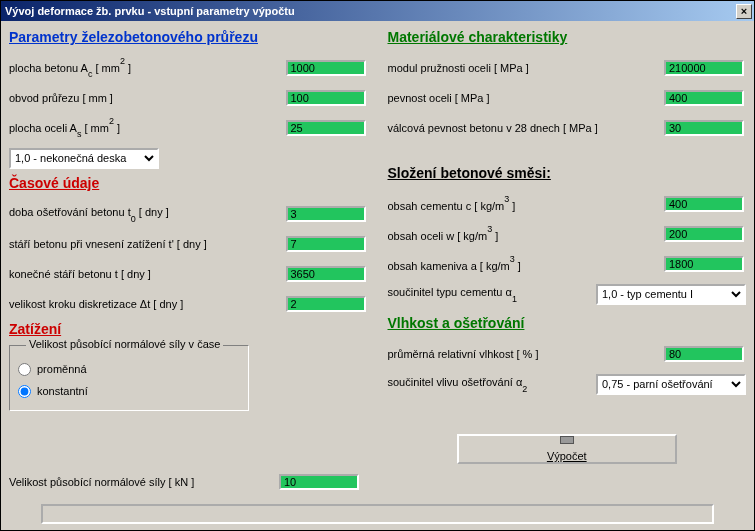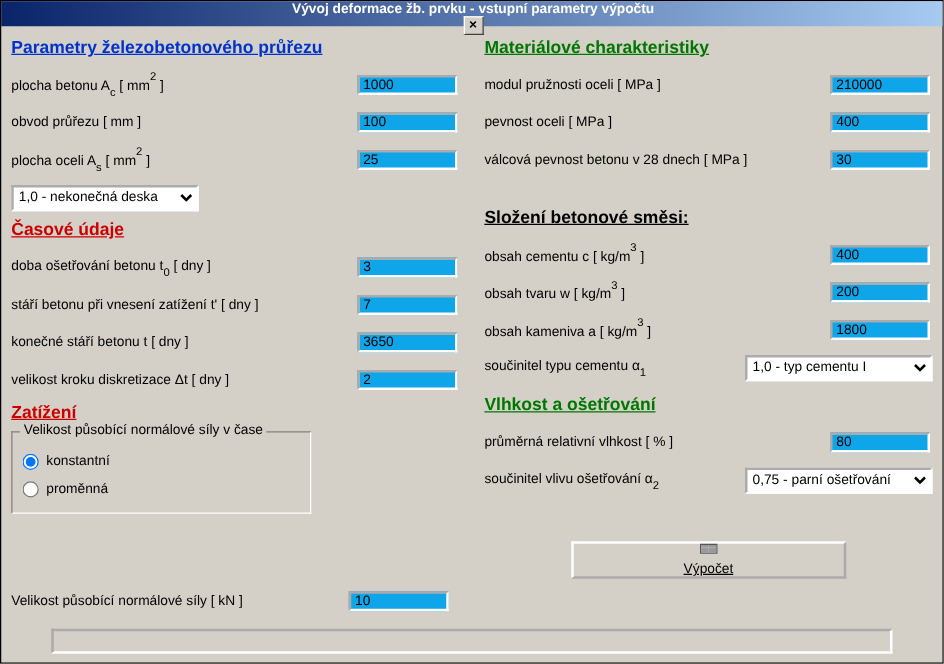--- a/index.html
+++ b/index.html
@@ -19,21 +19,20 @@
   }
   .titlebar {
     height: 20px;
     background: linear-gradient(to right, #0a246a, #a6caf0);
     color: #fff;
     font-weight: bold;
     display: flex;
     align-items: center;
     justify-content: space-between;
     padding: 0 2px 0 4px;
-    flex-direction: column;
   }
   .titlebar .close {
     width: 16px;
     height: 15px;
     background: #d4d0c8;
     border: 1px solid #fff;
     border-right-color: #404040;
     border-bottom-color: #404040;
     color: #000;
     font-family: Arial;
@@ -66,42 +65,42 @@
   }
   .row .label { flex: 1; min-width: 0; }
   .row .input-wrap { width: 82px; }
   .row .input-wrap.wide { width: 150px; }
   input[type=text] {
     width: 80px;
     height: 16px;
     font: 11px "MS Sans Serif", Arial;
     padding: 1px 3px;
     border: 2px inset #fff;
-    background: #0ea5e9;
+    background: #22c55e;
   }
   select {
     height: 21px;
     font: 11px "MS Sans Serif", Arial;
     background: #fff;
     border: 2px inset #fff;
   }
   select.wide { width: 150px; }
   .groupbox {
     border: 1px solid #808080;
     border-right-color: #fff;
     border-bottom-color: #fff;
     position: relative;
     margin-top: 8px;
     padding: 12px 8px 8px 8px;
     width: 240px;
   }
   .groupbox .legend {
     position: absolute;
     top: -8px;
-    left: 6px;
+    left: 16px;
     background: #d4d0c8;
     padding: 0 3px;
   }
   .radio-row {
     display: flex;
     align-items: center;
     gap: 6px;
     height: 22px;
   }
   input[type=radio] { margin: 0; }
@@ -211,27 +210,27 @@
       <div class="row">
         <div class="label">velikost kroku diskretizace Δt [ dny ]</div>
         <div class="input-wrap"><input type="text" value="2" style=""></div>
       </div>
 
       <div class="section-head red">Zatížení</div>
 
       <div class="groupbox">
         <div class="legend">Velikost působící normálové síly v čase</div>
         <div class="radio-row">
+          <input type="radio" name="ft" style="">
+          <span>proměnná</span>
+        </div>
+        <div class="radio-row">
           <input type="radio" name="ft" checked="" style="">
           <span>konstantní</span>
         </div>
-        <div class="radio-row">
-          <input type="radio" name="ft" style="">
-          <span>proměnná</span>
-        </div>
       </div>
     </div>
 
     <div class="col">
       <div class="section-head green">Materiálové charakteristiky</div>
 
       <div class="row">
         <div class="label">modul pružnosti oceli [ MPa ]</div>
         <div class="input-wrap"><input type="text" value="210000" style=""></div>
       </div>
@@ -250,21 +249,21 @@
 
       <div class="row">
         <div class="label">
           <span>obsah cementu c [ kg/m</span><sup>3</sup><span> ]</span>
         </div>
         <div class="input-wrap"><input type="text" value="400" style=""></div>
       </div>
 
       <div class="row">
         <div class="label">
-          <span>obsah tvaru w [ kg/m</span><sup>3</sup><span> ]</span>
+          <span>obsah oceli w [ kg/m</span><sup>3</sup><span> ]</span>
         </div>
         <div class="input-wrap"><input type="text" value="200" style=""></div>
       </div>
 
       <div class="row">
         <div class="label">
           <span>obsah kameniva a [ kg/m</span><sup>3</sup><span> ]</span>
         </div>
         <div class="input-wrap"><input type="text" value="1800" style=""></div>
       </div>

